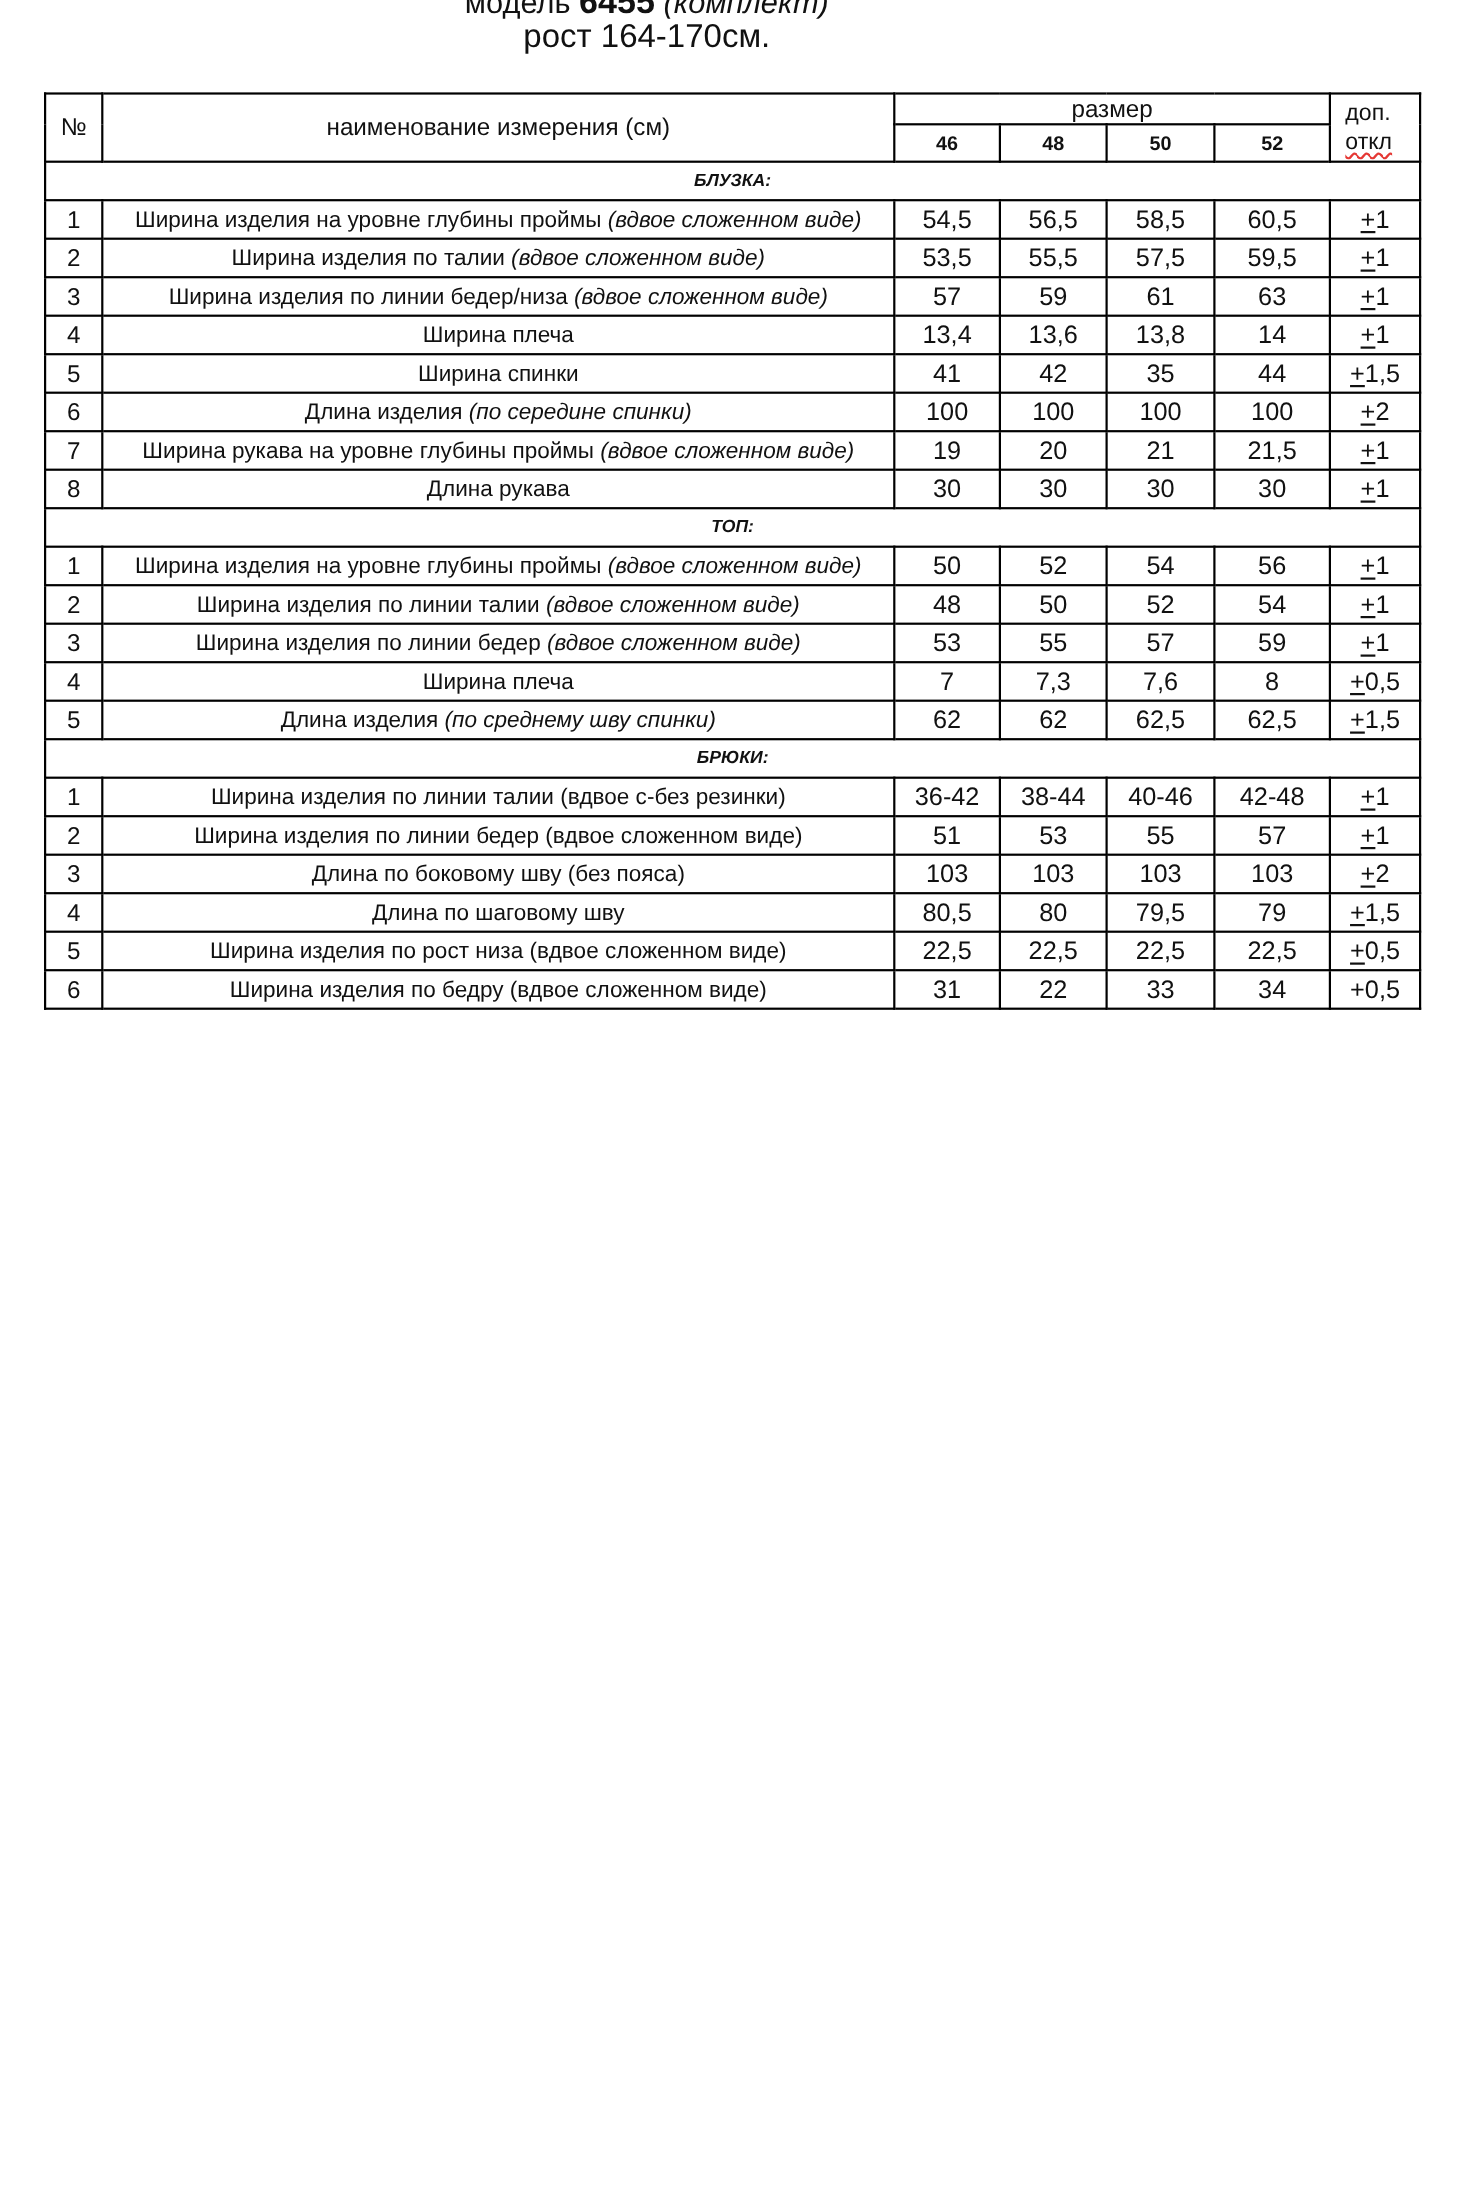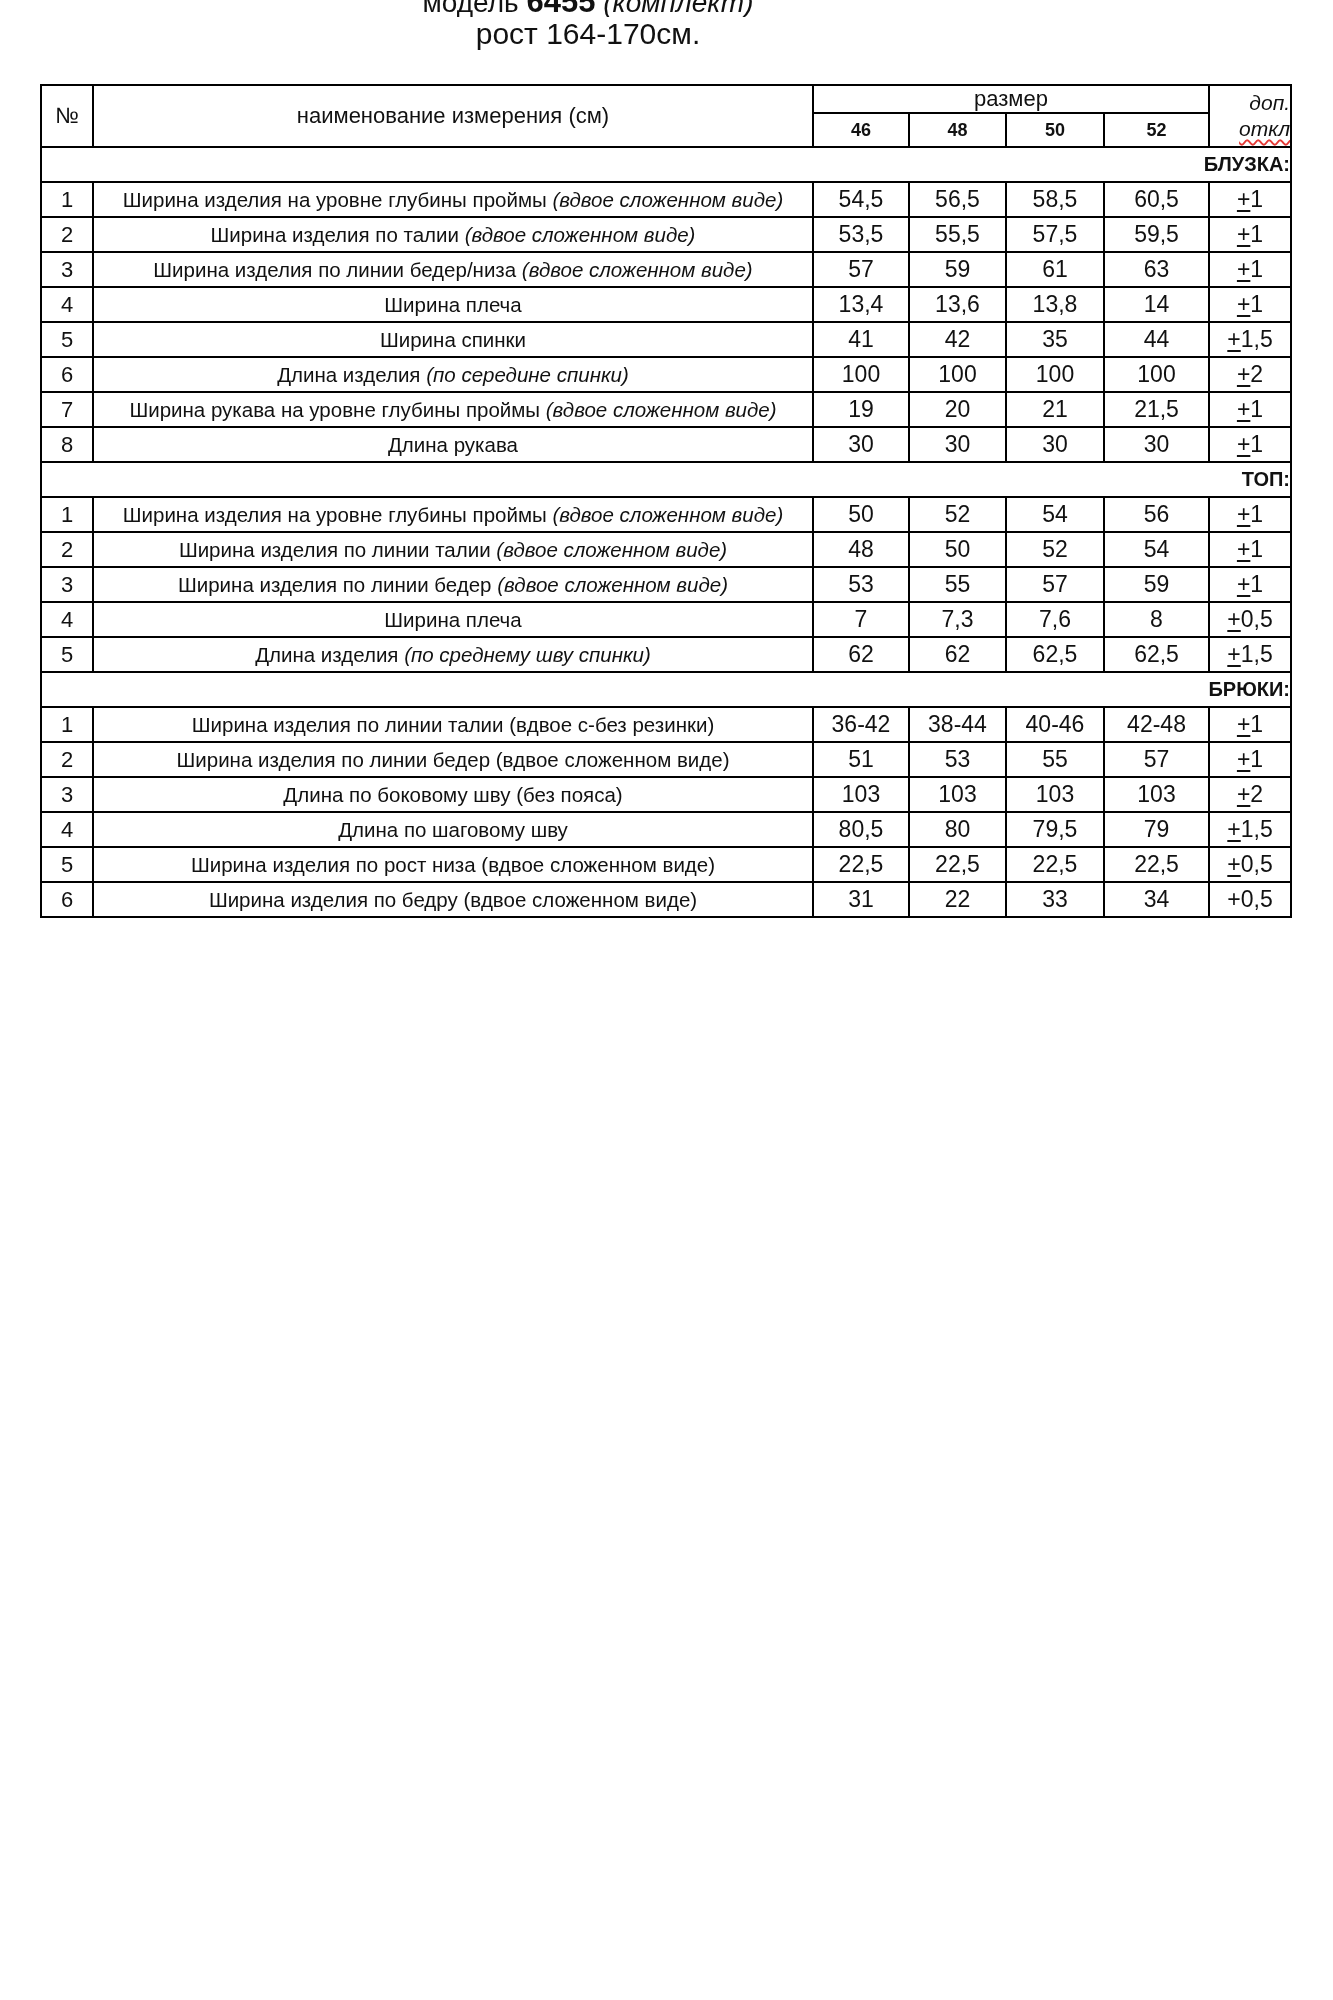--- a/index.html
+++ b/index.html
@@ -35,34 +35,34 @@
   table.size-table th, table.size-table td {
     border: 2px solid #000;
     padding: 0;
     overflow: hidden;
     white-space: nowrap;
   }
   thead tr.hr1 { height: 28px; }
   thead tr.hr2 { height: 34px; }
   thead th { font-weight: normal; font-size: 22px; text-align: center; vertical-align: middle; }
   thead th.size-th { font-weight: bold; font-size: 18px; }
-  thead th.tol-th { text-align: right; padding-left: 26px; font-size: 21px; vertical-align: middle; font-style: italic; }
+  thead th.tol-th { text-align: left; padding-left: 13px; font-size: 21px; vertical-align: middle; }
   thead th.tol-th span { display: block; line-height: 26px; }
   .sq {
     text-decoration: underline;
     text-decoration-style: wavy;
     text-decoration-color: #e53935;
     text-decoration-thickness: 2px;
     text-underline-offset: 3px;
   }
 
   tbody tr { height: 35px; }
   tbody td { vertical-align: middle; }
   td.section-cell {
-    font-weight: bold; font-size: 20px; text-align: right; padding-left: 9px;
+    font-weight: bold; font-size: 16px; text-align: center; padding-left: 9px; font-style: italic;
   }
   td.num { text-align: center; font-size: 22px; }
   td.nm  { text-align: center; padding-left: 12px; font-size: 20.5px; }
   td.nm .note-italic { font-style: italic; }
   td.val, td.tol { text-align: center; font-size: 23px; }
   .tu {
     text-decoration: underline;
     text-decoration-thickness: 2px;
     text-underline-offset: 3px;
   }

